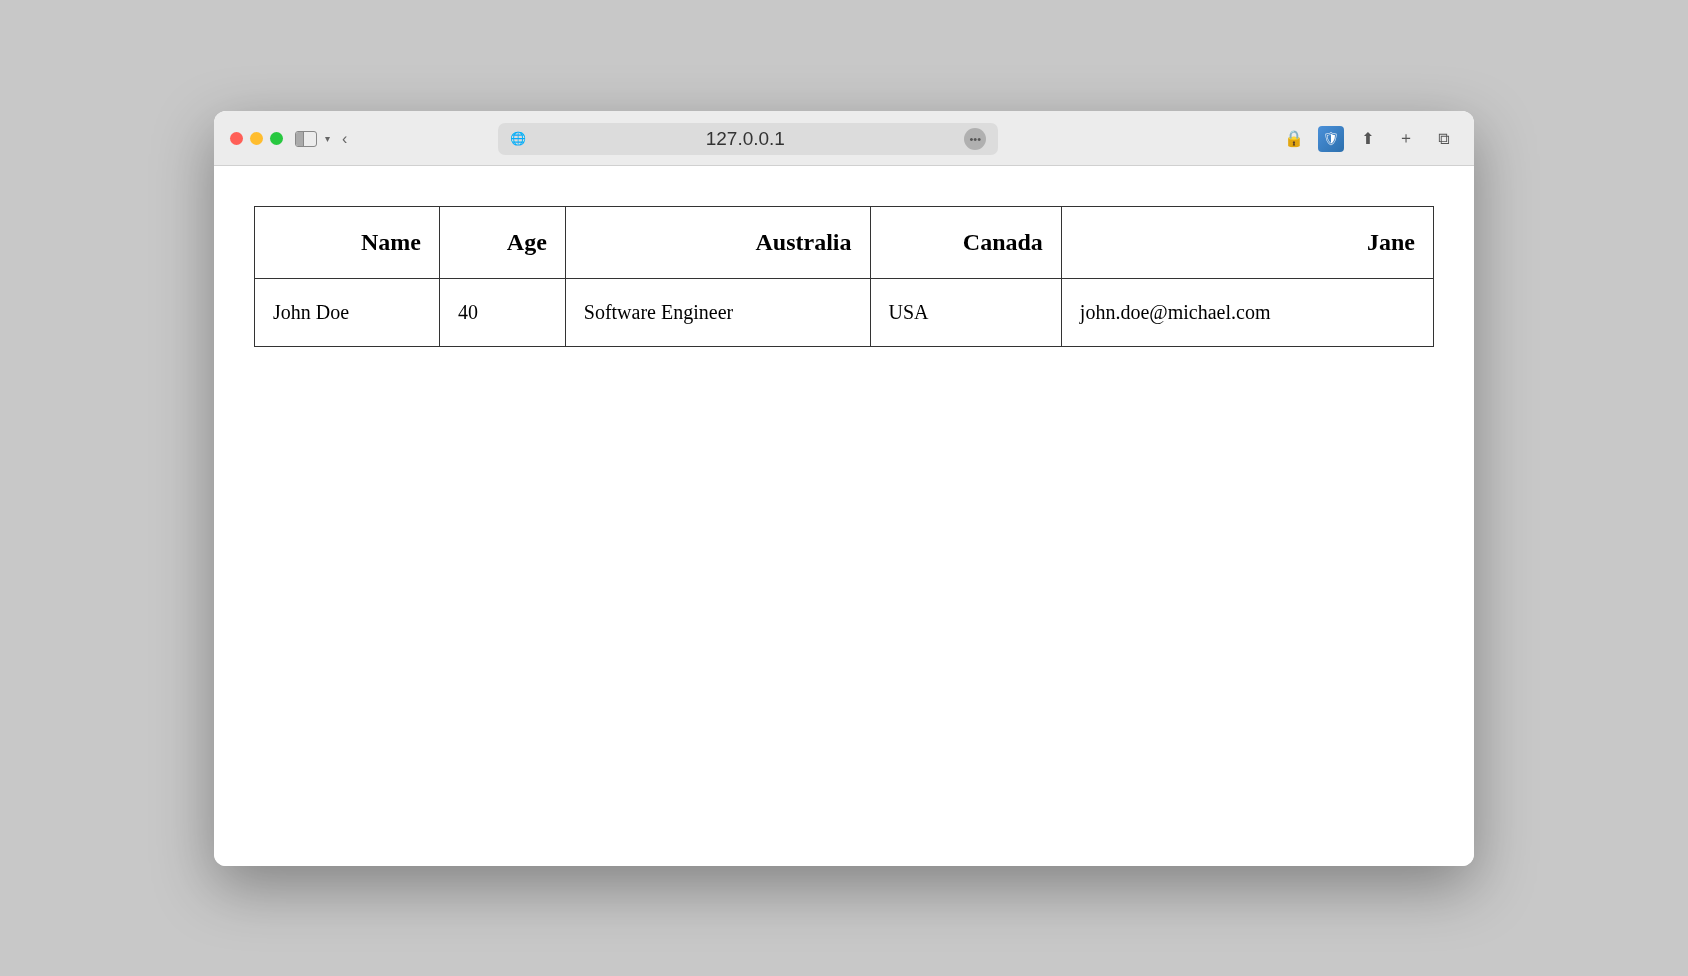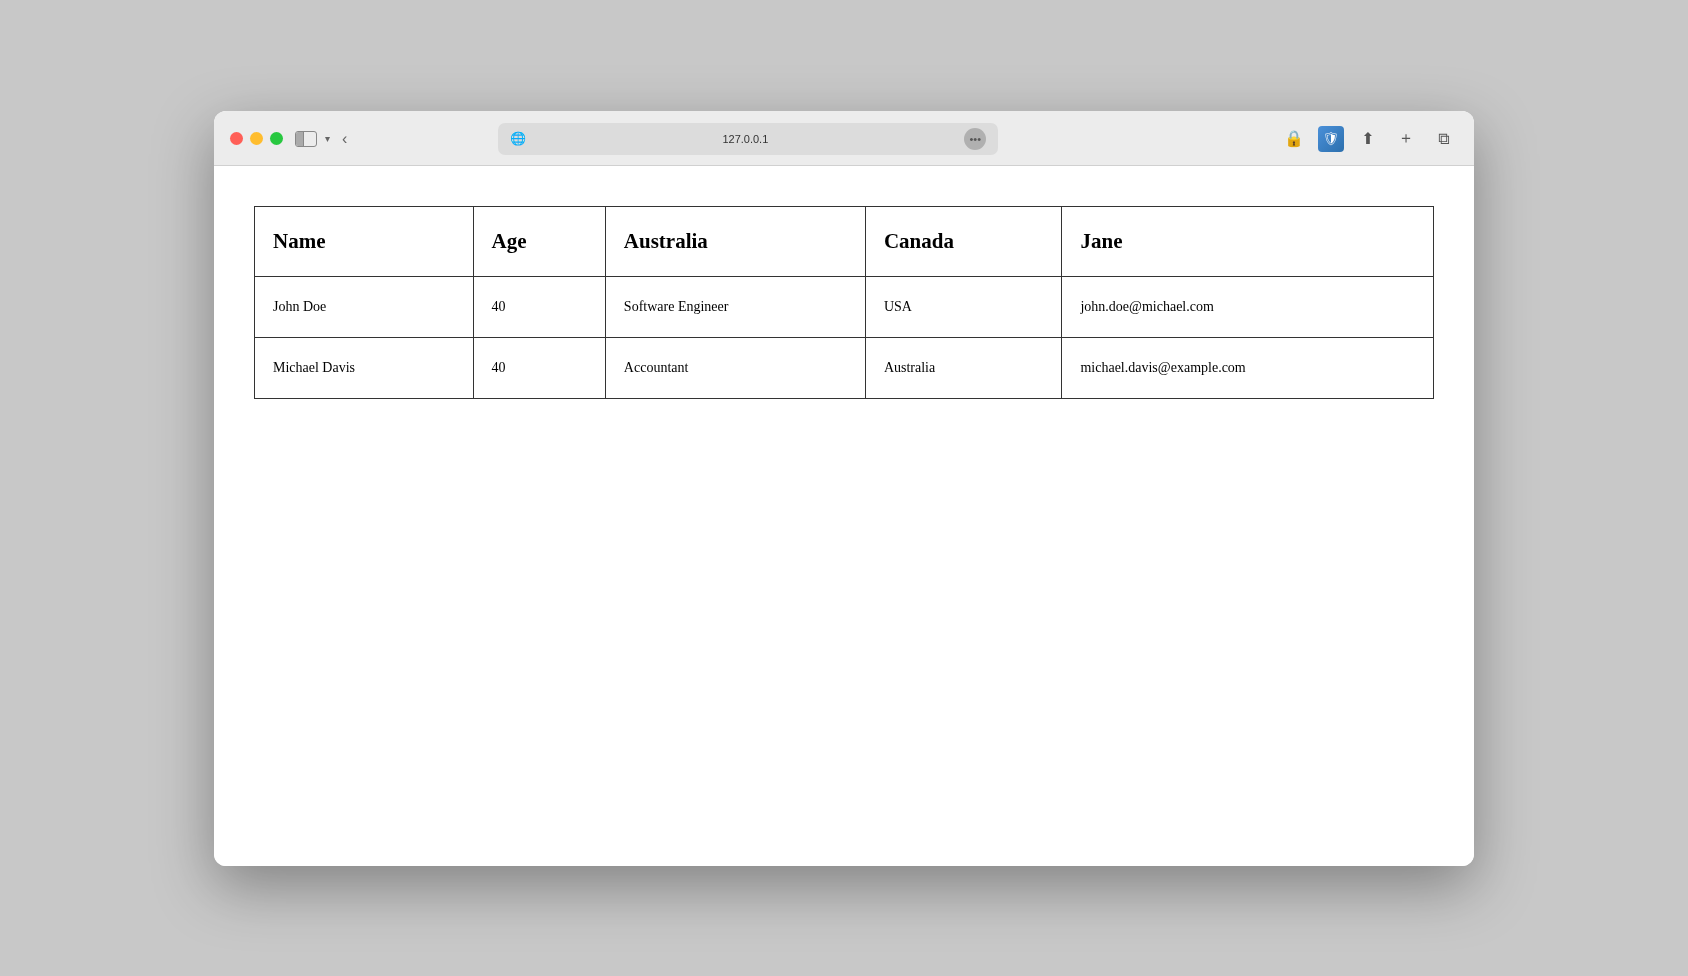--- a/index.html
+++ b/index.html
@@ -99,21 +99,21 @@
       max-width: 500px;
       margin: 0 auto;
     }
 
     .globe-icon {
       font-size: 13px;
       color: #555;
     }
 
     .address-text {
-      font-size: 11px;
+      font-size: 19px;
       color: #333;
       flex: 1;
       text-align: center;
     }
 
     .dots-btn {
       width: 22px;
       height: 22px;
       background: #b0b0b0;
       border-radius: 50%;
@@ -169,26 +169,26 @@
     }
 
     th, td {
       border: 1px solid #333;
       padding: 22px 18px;
       text-align: left;
     }
 
     th {
       font-weight: bold;
-      text-align: left;
-      font-size: 21px;
+      text-align: right;
+      font-size: 24px;
     }
 
     td {
-      font-size: 14px;
+      font-size: 20px;
     }
   </style>
 </head>
 <body>
 
 <div class="browser-window">
 
   <div class="browser-chrome">
     <div class="traffic-lights">
       <div class="traffic-light tl-red"></div>
@@ -232,23 +232,16 @@
         </tr>
       </thead>
       <tbody id="table-body">
       <tr>
             <td>John Doe</td>
             <td>40</td>
             <td>Software Engineer</td>
             <td>USA</td>
             <td>john.doe@michael.com</td>
           </tr>
-          <tr>
-            <td>Michael Davis</td>
-            <td>40</td>
-            <td>Accountant</td>
-            <td>Australia</td>
-            <td>michael.davis@example.com</td>
-          </tr>
         </tbody>
     </table>
   </div>
 </div>
 
 </body></html>

